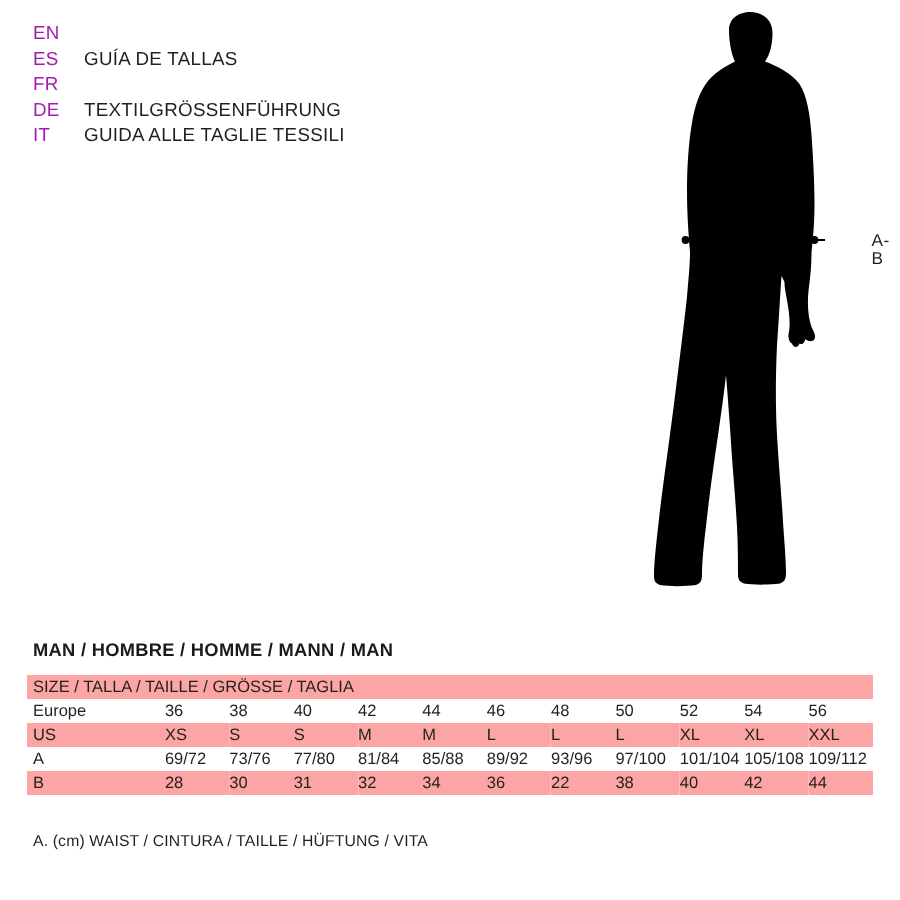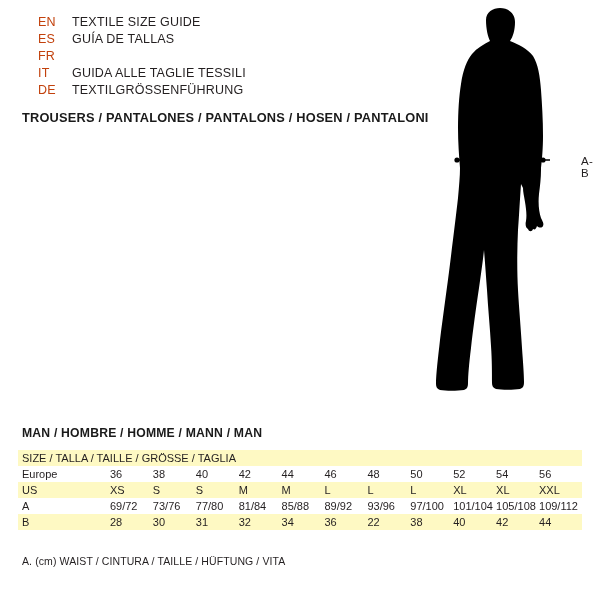--- a/index.html
+++ b/index.html
@@ -33,22 +33,21 @@
   .lang-row {
     display: flex;
     align-items: baseline;
     height: 17px;
     line-height: 17px;
   }
   .lang-code {
     width: 34px;
     font-size: 12.5px;
     letter-spacing: 0.2px;
-    color: #c2410c;
-    margin-left: 16px;
+    color: #a21caf;
   }
   .lang-text {
     font-size: 12.5px;
     letter-spacing: 0.2px;
     color: #231f20;
   }
 
   .category-title {
     position: absolute;
     left: 22px;
@@ -100,21 +99,21 @@
     color: #231f20;
   }
   table.size-table td {
     padding: 0;
     height: 16px;
     line-height: 16px;
     vertical-align: middle;
     white-space: nowrap;
   }
   table.size-table tr.shaded {
-    background: #fef9c3;
+    background: #fca5a5;
   }
   table.size-table td.label {
     padding-left: 4px;
     width: 86px;
   }
   table.size-table td.val {
     width: 42px;
     text-align: left;
     margin-left: 36px;
   }
@@ -132,40 +131,38 @@
   .footnotes div { white-space: nowrap; }
 </style>
 </head>
 <body>
 
 <div class="page">
 
   <div class="lang-block">
     <div class="lang-row">
       <span class="lang-code">EN</span>
-      <span class="lang-text">TEXTILE SIZE GUIDE</span>
     </div>
     <div class="lang-row">
       <span class="lang-code">ES</span>
       <span class="lang-text">GUÍA DE TALLAS</span>
     </div>
     <div class="lang-row">
       <span class="lang-code">FR</span>
     </div>
     <div class="lang-row">
+      <span class="lang-code">DE</span>
+      <span class="lang-text">TEXTILGRÖSSENFÜHRUNG</span>
+    </div>
+    <div class="lang-row">
       <span class="lang-code">IT</span>
       <span class="lang-text">GUIDA ALLE TAGLIE TESSILI</span>
     </div>
-    <div class="lang-row">
-      <span class="lang-code">DE</span>
-      <span class="lang-text">TEXTILGRÖSSENFÜHRUNG</span>
-    </div>
   </div>
 
-  <div class="category-title">TROUSERS / PANTALONES / PANTALONS / HOSEN / PANTALONI</div>
 
   <div class="figure-wrap">
     <svg width="200" height="400" viewBox="0 0 200 400" xmlns="http://www.w3.org/2000/svg">
       <path fill="#000000" d="
         M 86,12
         C 86,4 93,0 100,0
         C 108,0 115,5 115,14
         C 115,22 113,29 110,33
         C 118,36 128,41 133,48
         C 138,56 140,68 141,82

